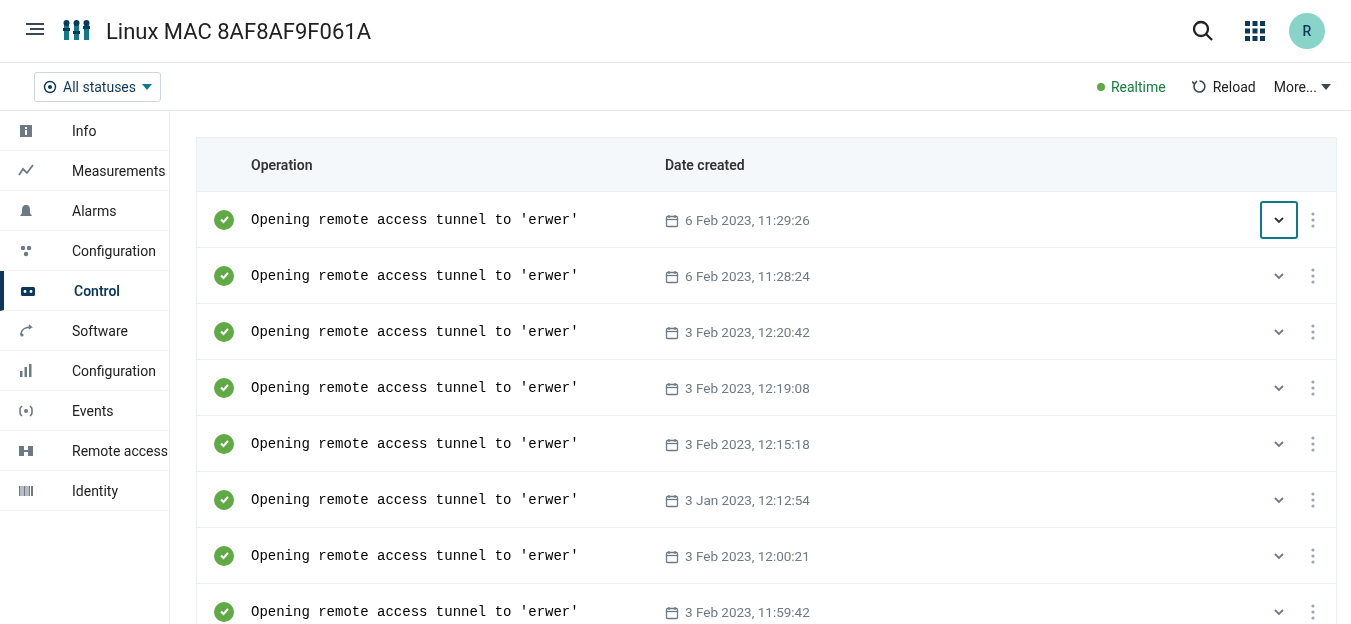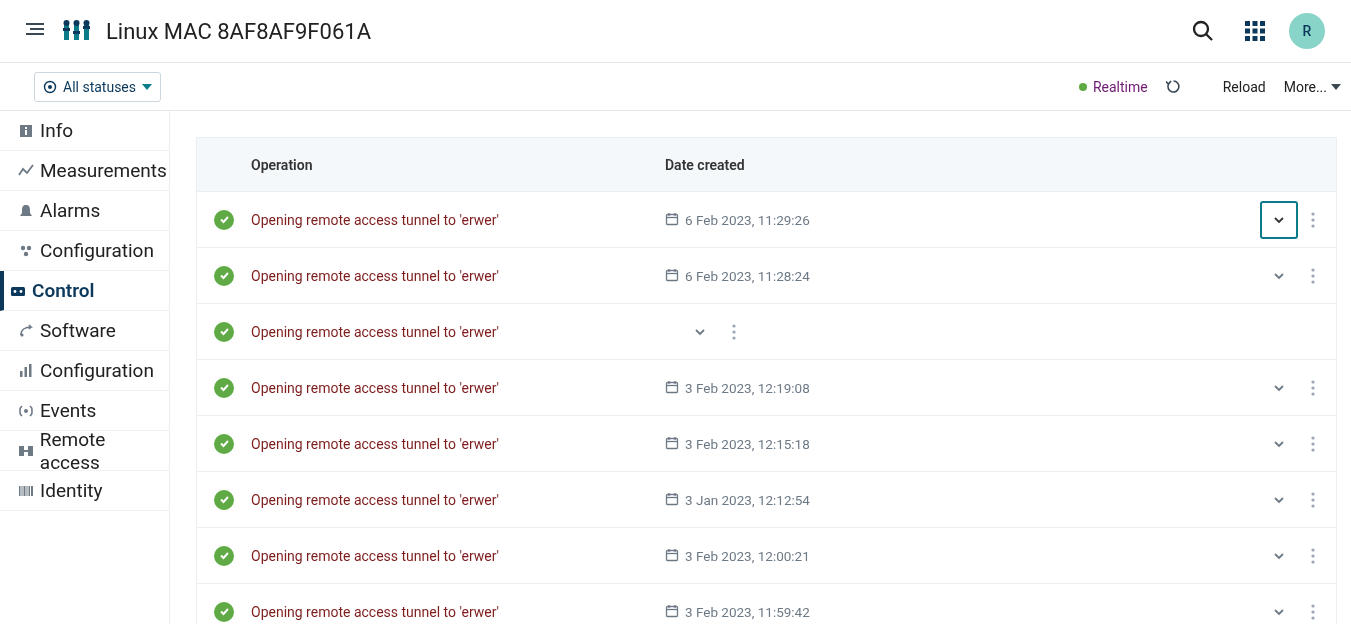--- a/index.html
+++ b/index.html
@@ -8,51 +8,51 @@
   
   .top-header { height: 63px; display: flex; align-items: center; padding: 0 26px; border-bottom: 1px solid #e6e6e6; }
   .nav-toggle { width: 20px; height: 20px; margin-right: 14px; cursor: pointer; }
   .brand-logo { width: 34px; height: 34px; margin-right: 12px; }
   .page-title { font-size: 22px; font-weight: 400; color: #212121; }
   .header-spacer { flex: 1; }
   .header-icon-btn { width: 40px; height: 40px; display:flex; align-items:center; justify-content:center; cursor:pointer; margin-left:12px; }
   .avatar { width: 36px; height: 36px; border-radius: 50%; background: #88d4c8; display:flex; align-items:center; justify-content:center; color:#0b385b; font-weight:500; margin-left: 14px; cursor:pointer; }
 
   
-  .sub-header { height: 48px; display:flex; align-items:center; padding: 0 2px 0 34px; border-bottom: 1px solid #e6e6e6; }
+  .sub-header { height: 48px; display:flex; align-items:center; padding: 0 12px 0 34px; border-bottom: 1px solid #e6e6e6; }
   .status-dropdown { border: 1px solid #ccd6dd; border-radius: 3px; height: 30px; display:flex; align-items:center; padding: 0 8px 0 8px; cursor:pointer; color:#0b385b; }
   .status-dropdown .caret { margin-left:6px; }
   .sub-spacer { flex:1; }
-  .realtime { display:flex; align-items:center; margin-right: 18px; color:#701a75;}
+  .realtime { display:flex; align-items:center; margin-right: 26px; color:#15803d;}
   .realtime .dot { width:8px; height:8px; border-radius:50%; background:#5faa45; margin-right:6px; }
-  .reload { display:flex; align-items:center; margin-right: 18px; cursor:pointer; color:#212121;gap:36px; }
+  .reload { display:flex; align-items:center; margin-right: 18px; cursor:pointer; color:#212121; }
   .reload svg { margin-right:6px; }
   .more { display:flex; align-items:center; cursor:pointer; color:#212121; margin-right:8px;}
   .more .caret { margin-left:4px; }
 
   
   .layout { display:flex; height: calc(624px - 63px - 48px); }
   .sidebar { width: 170px; border-right: 1px solid #ececec; }
   .side-item { height: 40px; display:flex; align-items:center; padding: 0 0 0 18px; cursor:pointer; color:#212121; border-bottom:1px solid #f2f2f2; }
   .side-item .sicon { width: 22px; display:flex; align-items:center; }
-  .side-item.active { color:#0b385b; font-weight:600; border-left: 4px solid #0b385b; padding-left:6px; background:#fff; }
-  .side-item .slabel { font-size:19px; }
+  .side-item.active { color:#0b385b; font-weight:600; border-left: 4px solid #0b385b; padding-left:16px; background:#fff; }
+  .side-item .slabel { font-size:14px;margin-left:32px; }
 
   .main { flex:1; padding: 26px 14px 0 26px; overflow:hidden; }
   .table { width: 100%; border:1px solid #eceff1; border-bottom:none; }
   .thead { display:flex; background:#f5f8fa; height:54px; align-items:center; color:#333; font-weight:600; border-bottom:1px solid #eceff1;}
   .col-op { width: 468px; padding-left: 54px; }
   .col-date { flex:1; padding-left: 0; }
   .col-actions { width: 92px; }
 
   .trow { display:flex; height:56px; align-items:center; border-bottom:1px solid #eceff1;}
   .status-cell { width:54px; display:flex; justify-content:center; }
   .status-check { width:20px; height:20px; border-radius:50%; background:#5faa45; display:flex; align-items:center; justify-content:center; }
-  .op-text { width: 414px; color:#7f1d1d; }
-  .date-cell { flex:1; display:flex; align-items:flex-start; color:#6d7a86; font-size: 13.5px;}
+  .op-text { width: 414px; color:#000000;font-family:Liberation Mono, monospace; }
+  .date-cell { flex:1; display:flex; align-items:flex-end; color:#6d7a86; font-size: 13.5px;}
   .date-cell svg { margin-right: 6px; flex-shrink:0;}
   .actions-cell { width: 92px; display:flex; align-items:center; justify-content:flex-end; padding-right:12px; }
   .expand-btn { width:38px; height:38px; display:flex; align-items:center; justify-content:center; border-radius:3px; cursor:pointer; color:#6d7a86; }
   .expand-btn.framed { border: 2px solid #0b7b8a; color:#333; }
   .kebab { width:22px; display:flex; align-items:center; justify-content:center; cursor:pointer; color:#9aa5af; margin-left:4px; }
 
   svg { display:block; }
 </style>
 </head>
 <body>
@@ -312,20 +312,29 @@
           </div>
           <div class="trow">
             <div class="status-cell">
               <div class="status-check">
                 <svg width="11" height="11" viewBox="0 0 11 11">
                   <polyline points="2,5.5 4.5,8 9,3" stroke="#fff" stroke-width="2" fill="none"></polyline>
                 </svg>
               </div>
             </div>
             <div class="op-text">Opening remote access tunnel to 'erwer'</div>
+            <div class="date-cell">
+              <svg width="14" height="14" viewBox="0 0 14 14">
+                <rect x="1.5" y="2.5" width="11" height="10" rx="1" stroke="#6d7a86" stroke-width="1.3" fill="none"></rect>
+                <line x1="1.5" y1="5.5" x2="12.5" y2="5.5" stroke="#6d7a86" stroke-width="1.3"></line>
+                <line x1="4" y1="1" x2="4" y2="4" stroke="#6d7a86" stroke-width="1.3"></line>
+                <line x1="10" y1="1" x2="10" y2="4" stroke="#6d7a86" stroke-width="1.3"></line>
+              </svg>
+              <span>3 Feb 2023, 12:20:42</span>
+            </div>
             <div class="actions-cell">
               <div class="expand-btn">
                 <svg width="12" height="8" viewBox="0 0 12 8">
                   <polyline points="2,2 6,6 10,2" stroke="currentColor" stroke-width="1.8" fill="none"></polyline>
                 </svg>
               </div>
               <div class="kebab">
                 <svg width="4" height="16" viewBox="0 0 4 16">
                   <circle cx="2" cy="2" r="1.6" fill="#9aa5af"></circle>
                   <circle cx="2" cy="8" r="1.6" fill="#9aa5af"></circle>

